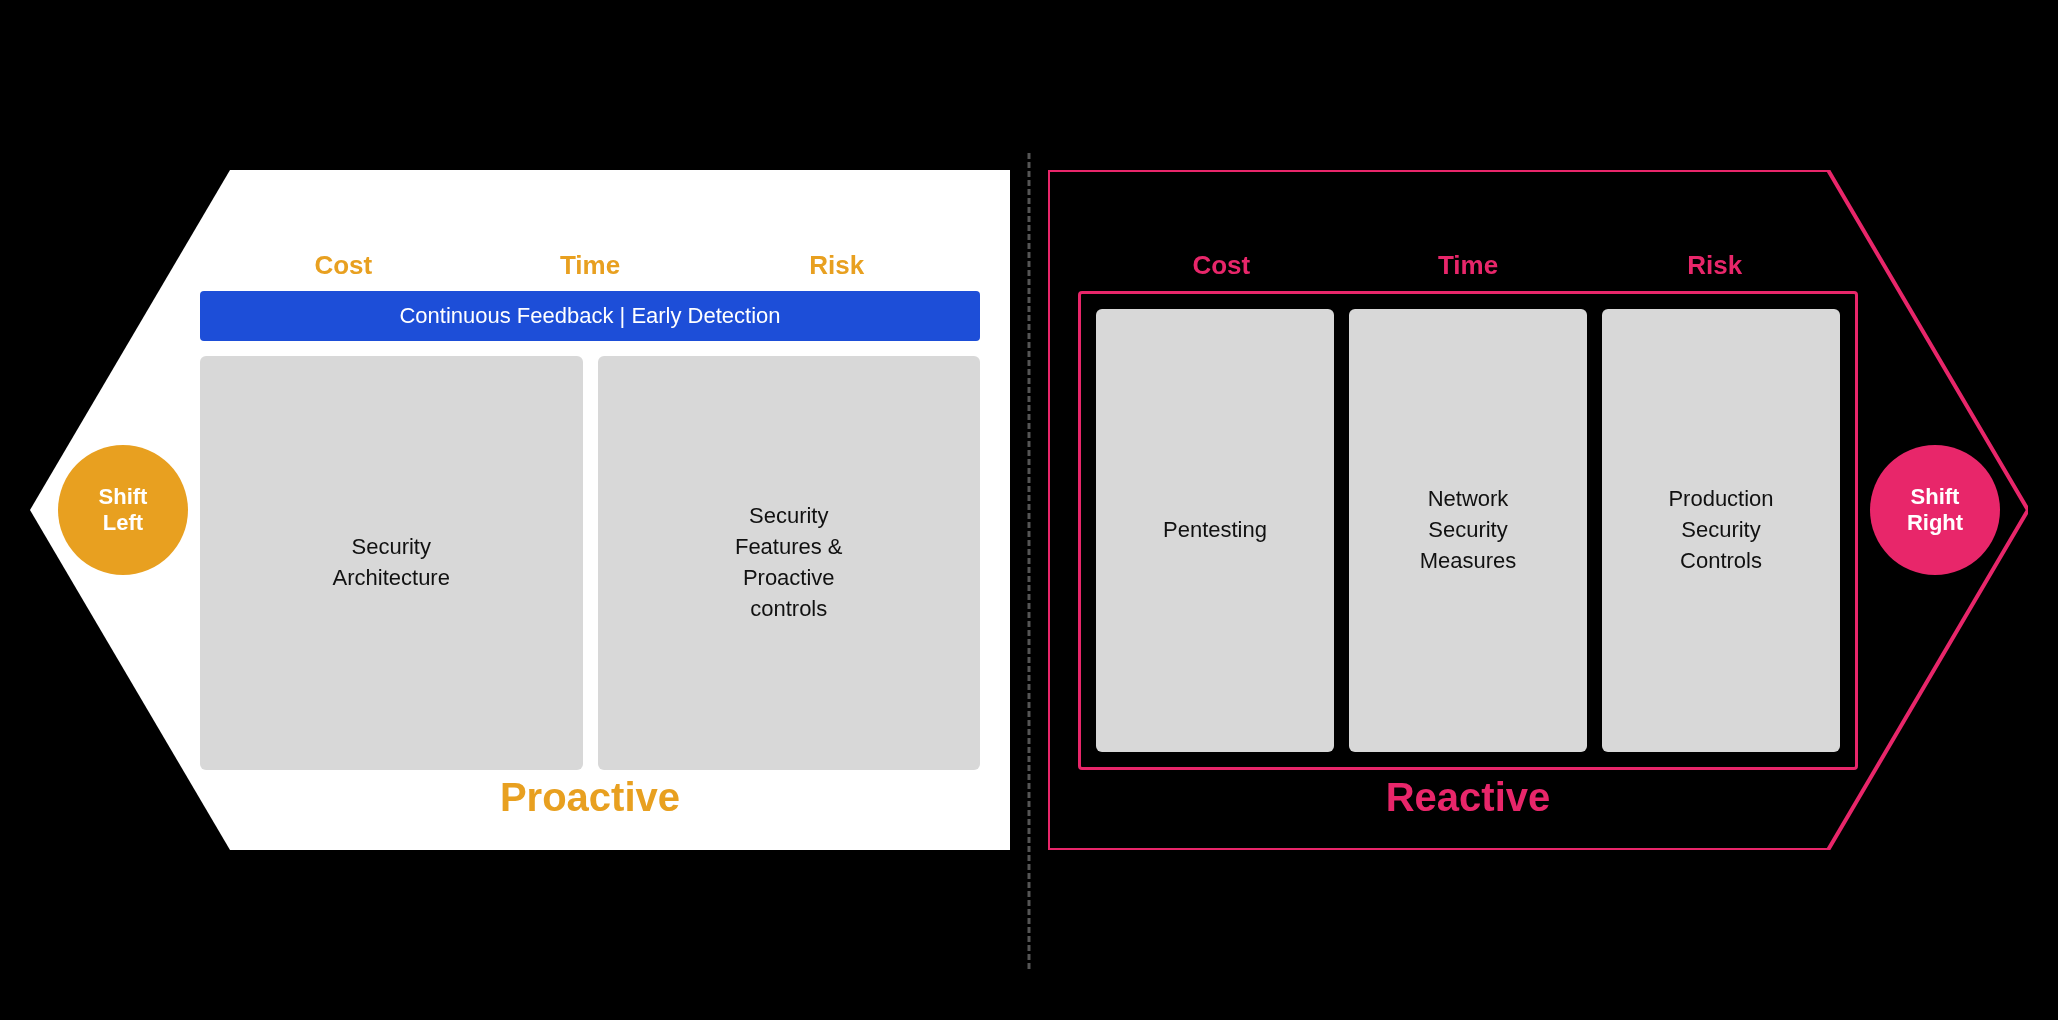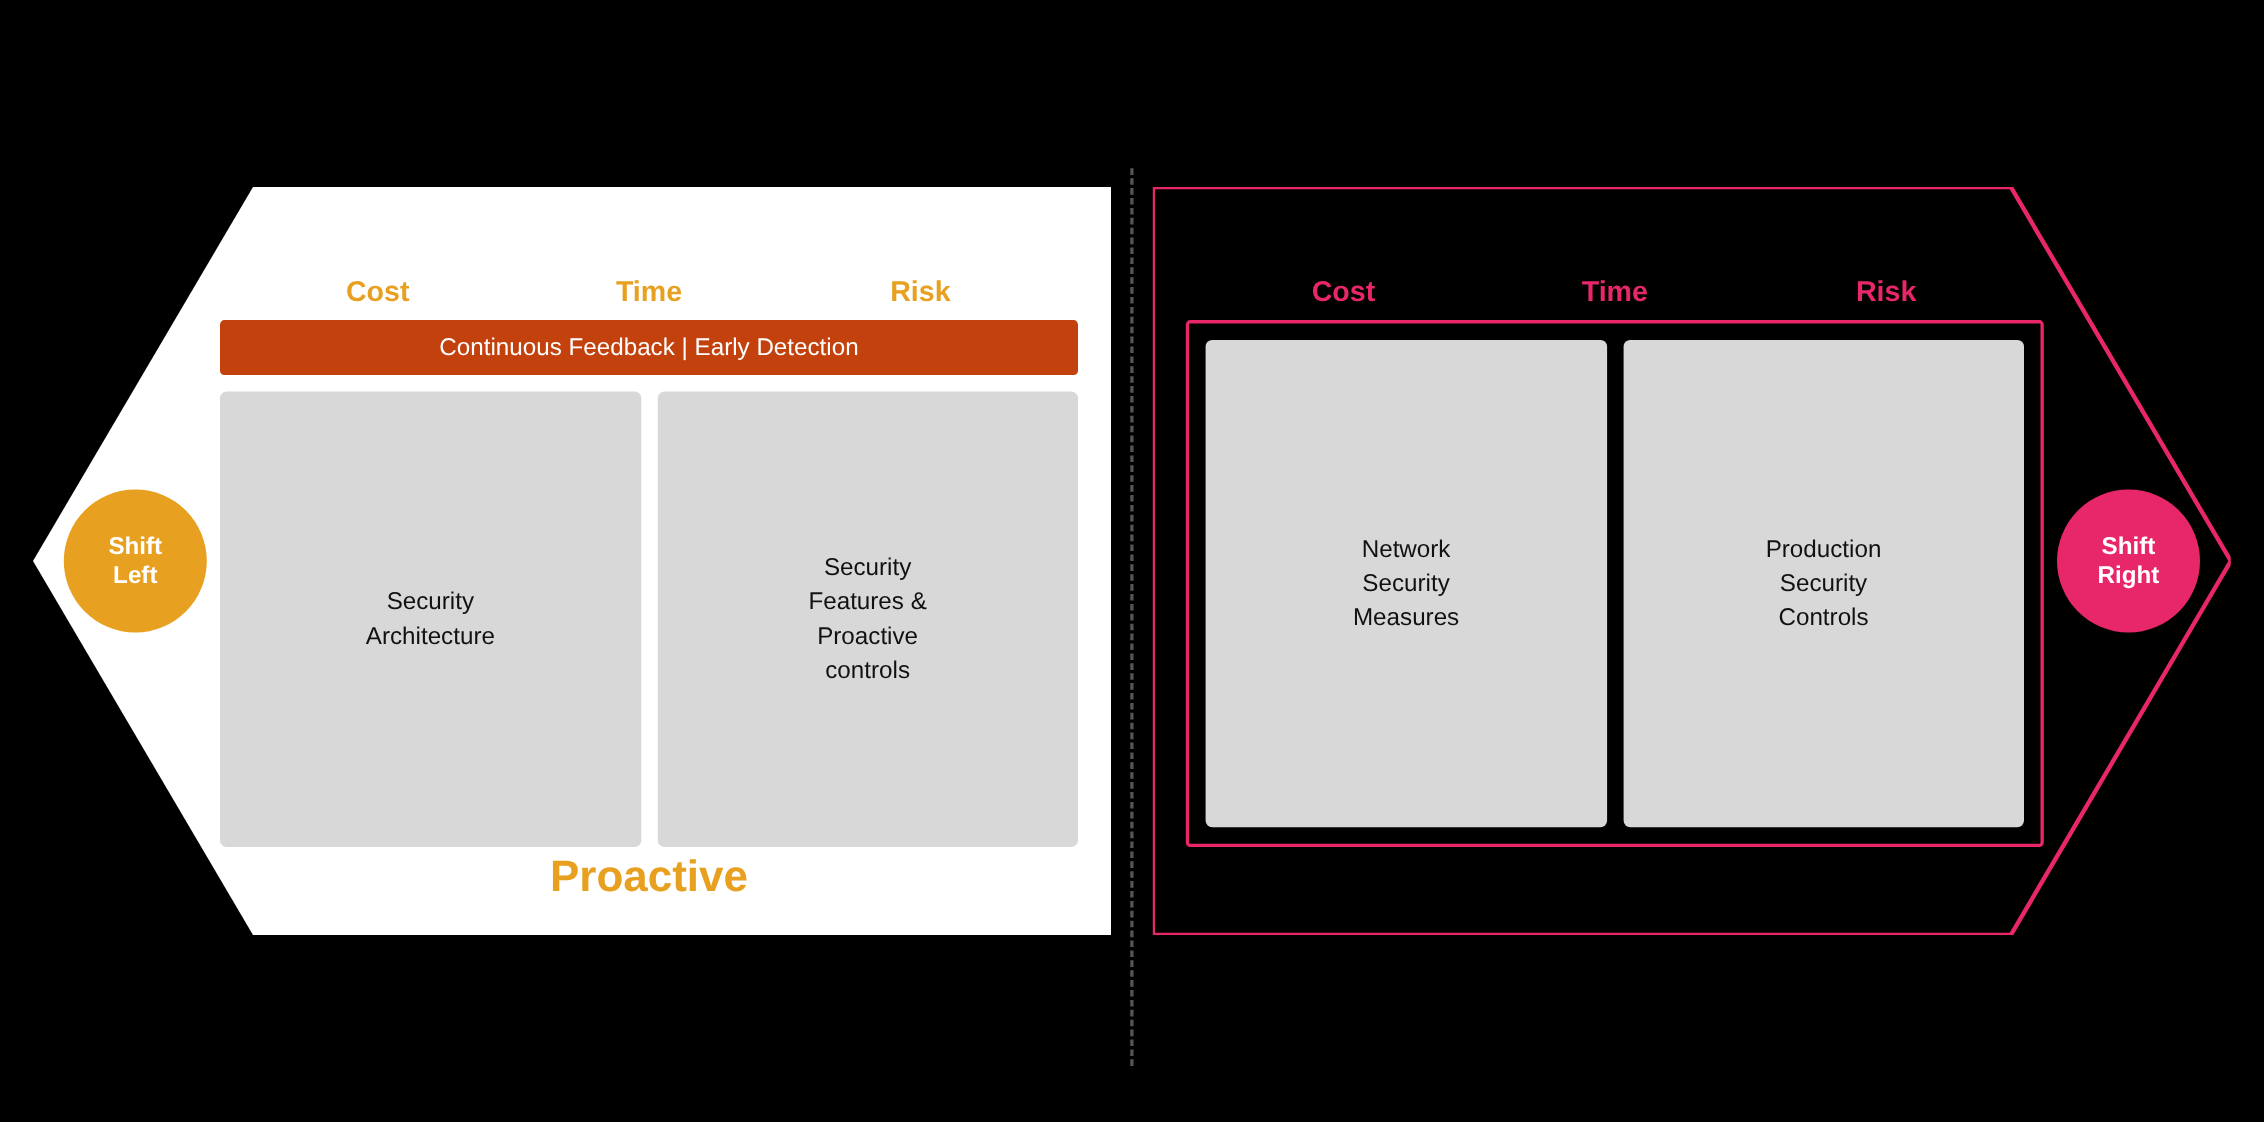--- a/index.html
+++ b/index.html
@@ -101,21 +101,21 @@
     .left-header {
       font-size: 26px;
       font-weight: bold;
       color: #E8A020;
       text-align: center;
       flex: 1;
     }
 
     
     .feedback-bar {
-      background: #c2410c;
+      background: #1d4ed8;
       border-radius: 4px;
       padding: 12px 20px;
       margin-bottom: 15px;
       text-align: center;
     }
 
     .feedback-bar span {
       color: white;
       font-size: 22px;
       font-weight: 500;
@@ -307,23 +307,27 @@
     <div class="right-content">
 
       <div class="right-headers">
         <div class="right-header">Cost</div>
         <div class="right-header">Time</div>
         <div class="right-header">Risk</div>
       </div>
 
       <div class="right-cards-container">
         <div class="card">
+          <span>Pentesting</span>
+        </div>
+        <div class="card">
           <span>Network<br>Security<br>Measures</span>
         </div>
         <div class="card">
           <span>Production<br>Security<br>Controls</span>
         </div>
       </div>
     </div>
 
+    <div class="reactive-label">Reactive</div>
   </div>
 
 </div>
 
 </body></html>

